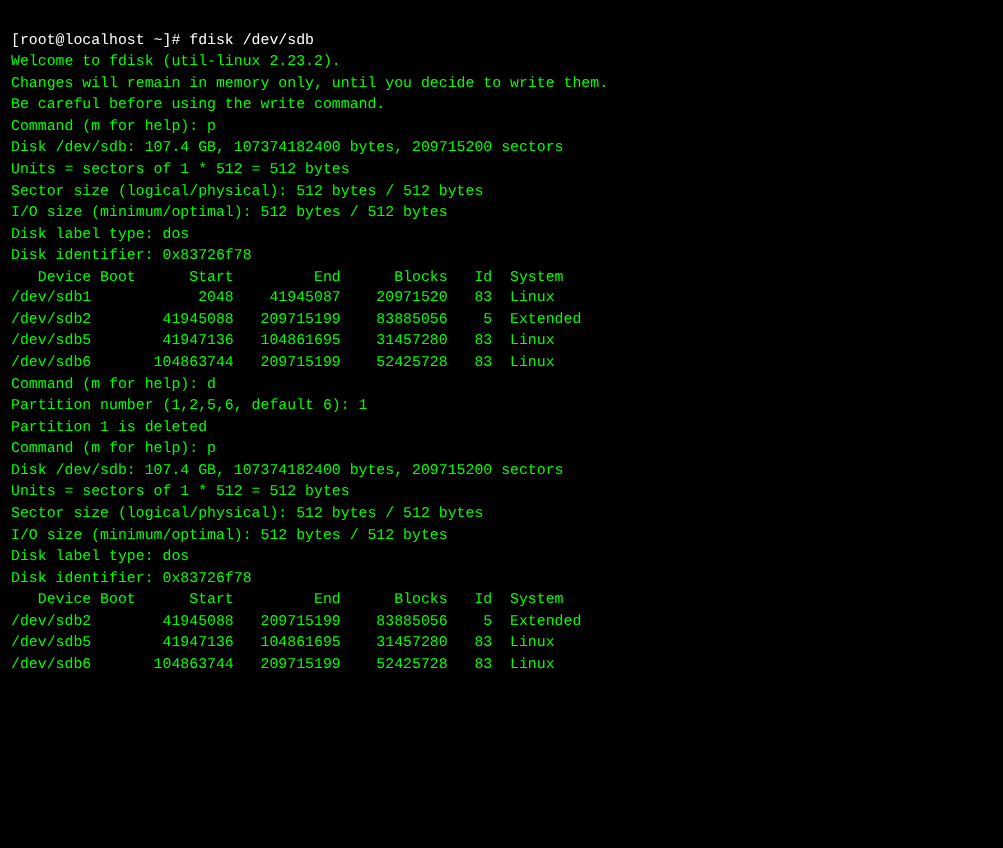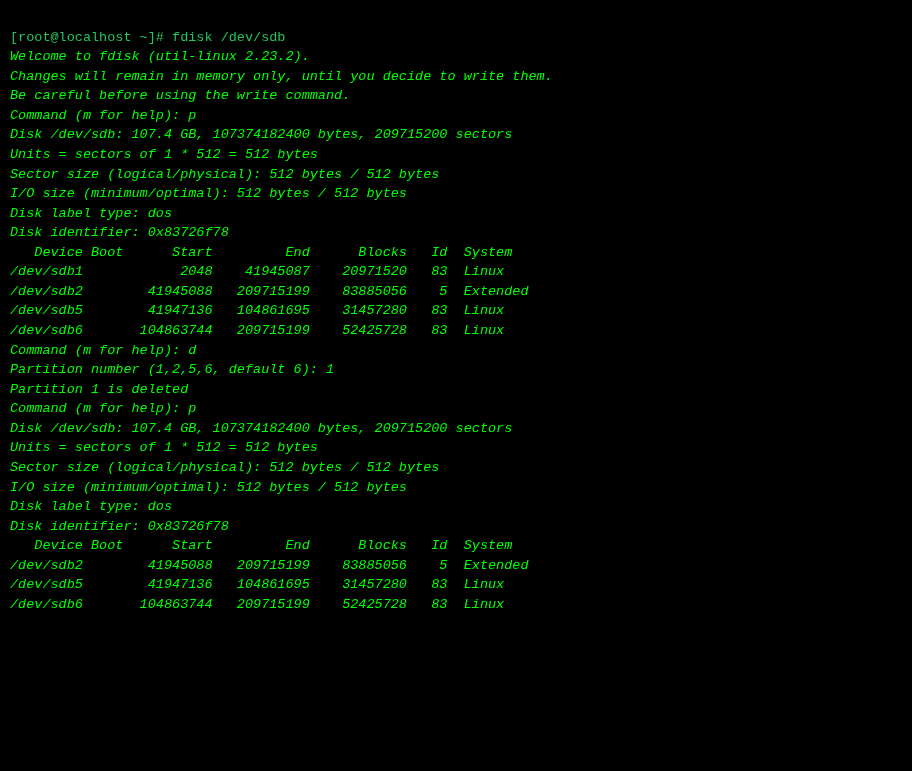--- a/index.html
+++ b/index.html
@@ -15,24 +15,23 @@
       font-size: 13.5px;
       color: #00ff00;
       padding: 8px 10px;
       line-height: 1.45;
       overflow: hidden;
     }
     .terminal-content {
       white-space: pre;
     }
     .prompt-line {
-      color: #22c55e;
+      color: #ffffff;
     }
     .output-line {
       color: #00ff00;
-      font-style: italic;
     }
   </style>
 </head>
 <body>
 
 <div class="terminal-content">
 <div class="prompt-line">[root@localhost ~]# fdisk /dev/sdb</div><div class="output-line">Welcome to fdisk (util-linux 2.23.2).</div><div class="output-line"></div><div class="output-line">Changes will remain in memory only, until you decide to write them.</div><div class="output-line">Be careful before using the write command.</div><div class="output-line"></div><div class="output-line"></div><div class="output-line">Command (m for help): p</div><div class="output-line"></div><div class="output-line">Disk /dev/sdb: 107.4 GB, 107374182400 bytes, 209715200 sectors</div><div class="output-line">Units = sectors of 1 * 512 = 512 bytes</div><div class="output-line">Sector size (logical/physical): 512 bytes / 512 bytes</div><div class="output-line">I/O size (minimum/optimal): 512 bytes / 512 bytes</div><div class="output-line">Disk label type: dos</div><div class="output-line">Disk identifier: 0x83726f78</div><div class="output-line"></div><div class="output-line">   Device Boot      Start         End      Blocks   Id  System</div><div class="output-line">/dev/sdb1            2048    41945087    20971520   83  Linux</div><div class="output-line">/dev/sdb2        41945088   209715199    83885056    5  Extended</div><div class="output-line">/dev/sdb5        41947136   104861695    31457280   83  Linux</div><div class="output-line">/dev/sdb6       104863744   209715199    52425728   83  Linux</div><div class="output-line"></div><div class="output-line">Command (m for help): d</div><div class="output-line">Partition number (1,2,5,6, default 6): 1</div><div class="output-line">Partition 1 is deleted</div><div class="output-line"></div><div class="output-line">Command (m for help): p</div><div class="output-line"></div><div class="output-line">Disk /dev/sdb: 107.4 GB, 107374182400 bytes, 209715200 sectors</div><div class="output-line">Units = sectors of 1 * 512 = 512 bytes</div><div class="output-line">Sector size (logical/physical): 512 bytes / 512 bytes</div><div class="output-line">I/O size (minimum/optimal): 512 bytes / 512 bytes</div><div class="output-line">Disk label type: dos</div><div class="output-line">Disk identifier: 0x83726f78</div><div class="output-line"></div><div class="output-line">   Device Boot      Start         End      Blocks   Id  System</div><div class="output-line">/dev/sdb2        41945088   209715199    83885056    5  Extended</div><div class="output-line">/dev/sdb5        41947136   104861695    31457280   83  Linux</div><div class="output-line">/dev/sdb6       104863744   209715199    52425728   83  Linux</div></div>
 
 </body></html>

